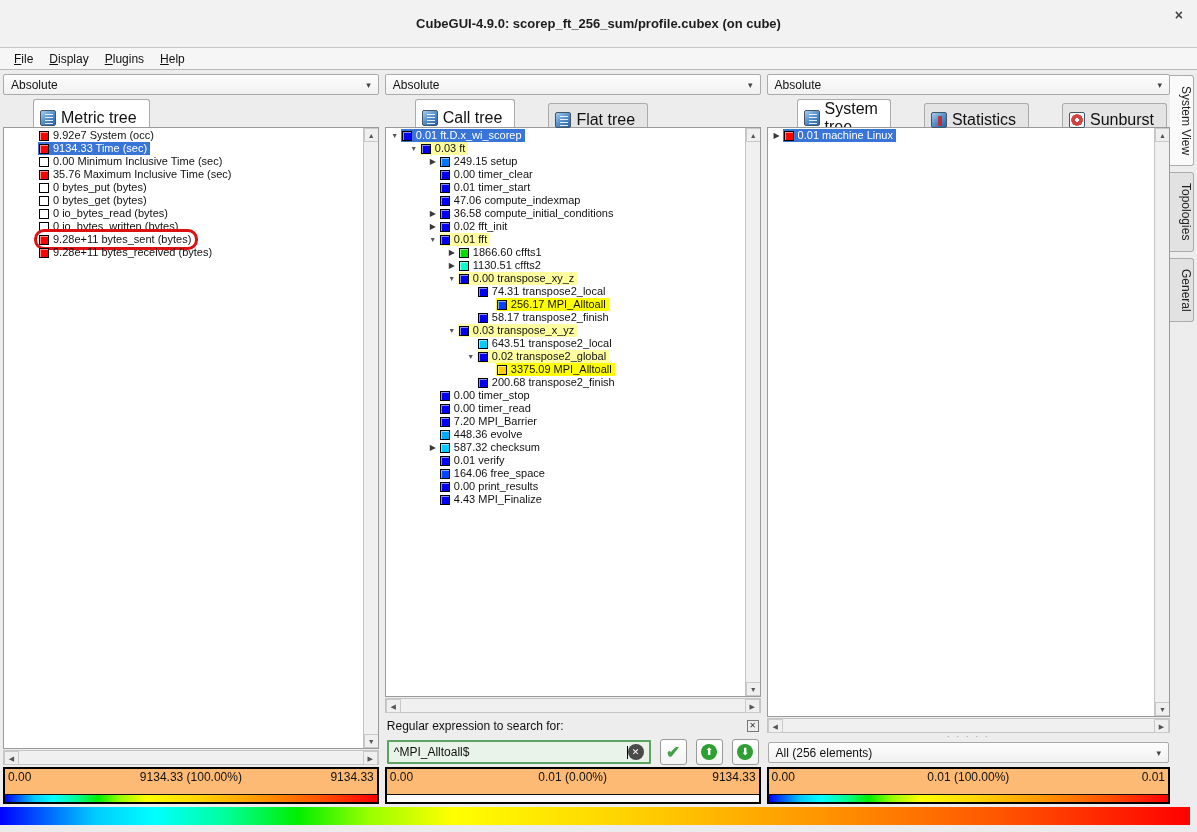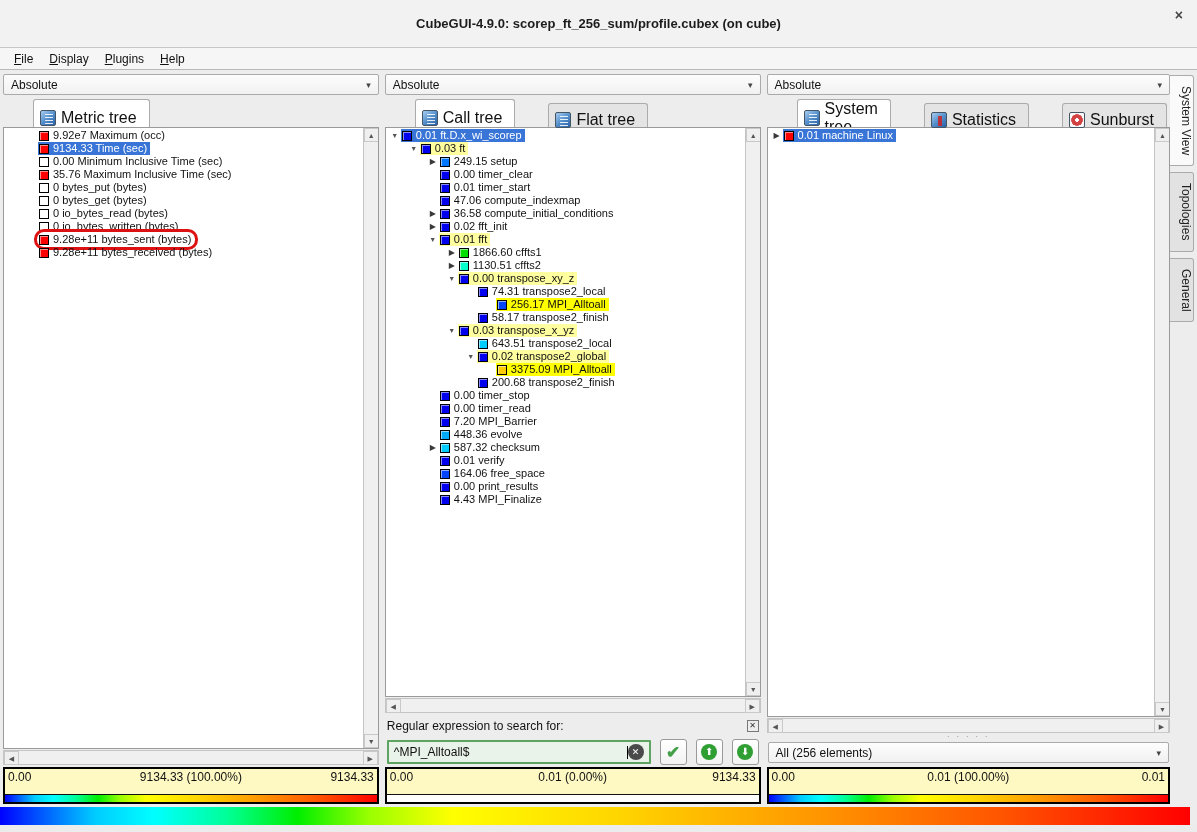--- a/index.html
+++ b/index.html
@@ -80,21 +80,21 @@
   .circ { width:16px; height:16px; border-radius:50%; background:#2f9e33; color:#fff; font-size:10px; line-height:16px; text-align:center; }
   .search-actions { display:flex; gap:10px; margin:8px 2px 6px 2px; flex:none; }
   .abtn { height:21px; padding:0 9px; border:1px solid #9a9a9a; border-radius:3px; background:linear-gradient(#fff,#f2f2f2); font-size:12px;
           font-family:"Liberation Sans",sans-serif; }
 
   
   .splitter-dots { height:8px; text-align:center; font-size:9px; color:#999; line-height:6px; letter-spacing:2px; flex:none; }
   .sys-combo { margin:1px 1px 2px 1px; }
 
   
-  .vbox { flex:none; height:37px; border:2px solid #000; background:#fef9c3; position:relative; margin-top:2px; }
+  .vbox { flex:none; height:37px; border:2px solid #000; background:#fdba74; position:relative; margin-top:2px; }
   .vrow { display:flex; justify-content:space-between; font-size:12px; padding:1px 3px 0 3px; }
   .vmid { position:absolute; left:0; right:0; top:1px; text-align:center; }
   .vstrip { position:absolute; left:0; right:0; bottom:0; height:8px; border-top:1px solid #111; }
   .strip-full { background:linear-gradient(to right,#0000ff 0%,#00ccff 8%,#00ffff 13%,#00ff99 19%,#00ee00 25%,#99ff00 31%,#ffff00 38%,#ffd500 52%,#ff9900 68%,#ff5500 84%,#ff0000 100%); }
   .strip-empty { background:#fff; }
 
   
   .side-strip { width:27px; flex:none; display:flex; flex-direction:column; gap:6px; padding-top:5px; }
   .side-tab { writing-mode:vertical-rl; font-size:12px; color:#222; background:#e2e2e2; border:1px solid #ababab;
               border-left:none; border-radius:0 3px 3px 0; padding:10px 0; text-align:center; width:24px; }
@@ -135,21 +135,21 @@
             <span>Metric tree</span>
           </div>
         </div>
       <div class="treewrap">
         <div class="rows" id="metric-rows">
             <div class="trow">
               <span class="ind" style="width: 19px;"></span>
               <span class="exp"></span>
               <span class="hl">
                 <span class="sq" style="background: rgb(255, 0, 0);"></span>
-                <span class="rtxt">9.92e7 Maximum (occ)</span>
+                <span class="rtxt">9.92e7 System (occ)</span>
               </span>
             </div>
             <div class="trow">
               <span class="ind" style="width: 19px;"></span>
               <span class="exp"></span>
               <span class="hl sel">
                 <span class="sq" style="background: rgb(255, 0, 0);"></span>
                 <span class="rtxt">9134.33 Time (sec)</span>
               </span>
             </div>

